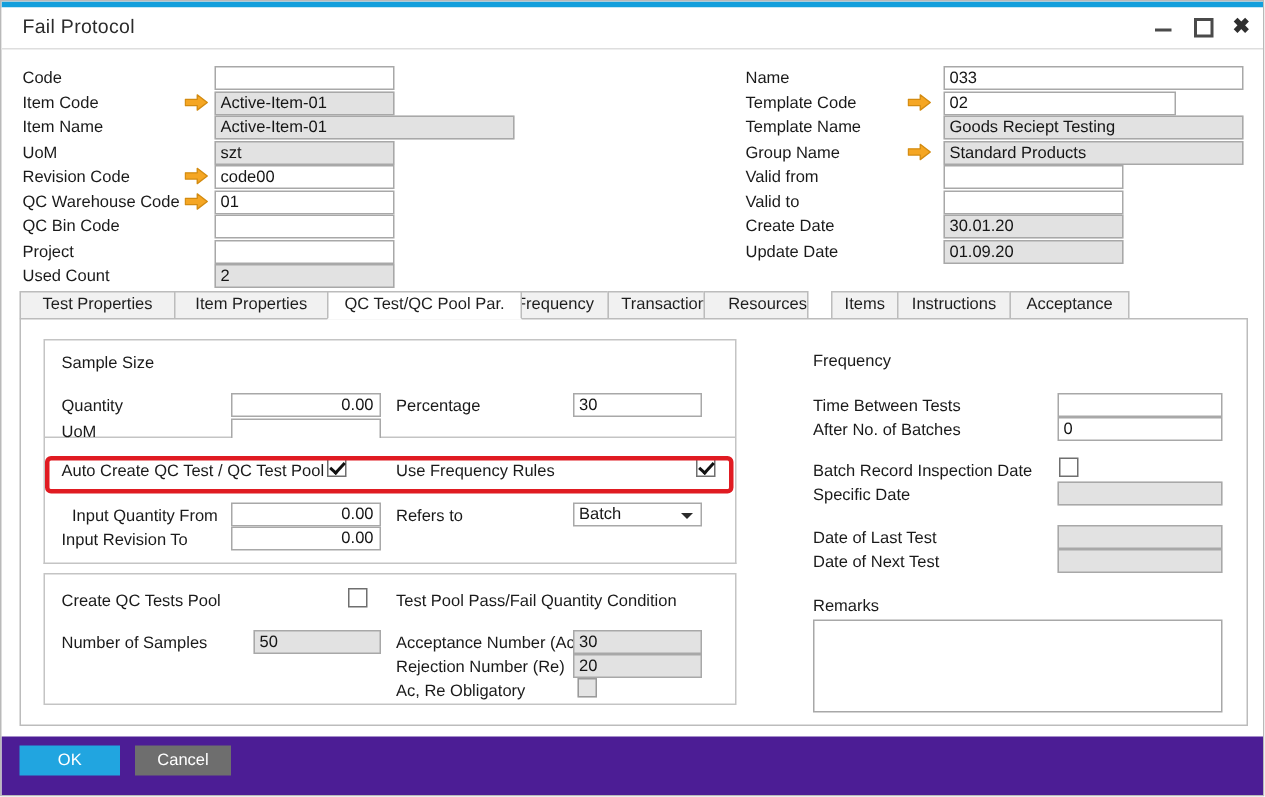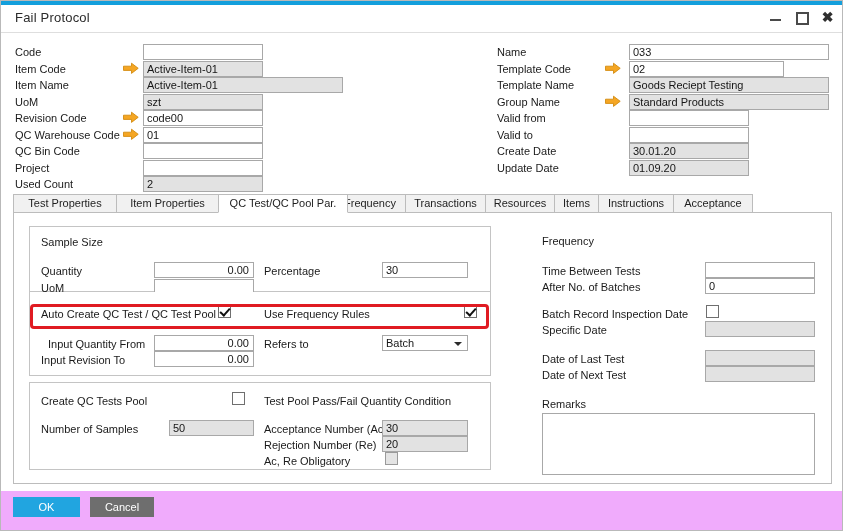--- a/index.html
+++ b/index.html
@@ -238,21 +238,21 @@
     padding: 2px;
   }
 
   
   .footer {
     position: absolute;
     left: 0;
     top: 490px;
     width: 843px;
     height: 41px;
-    background: #f0abfc;
+    background: #4c1d95;
   }
   .btn {
     position: absolute;
     top: 6px;
     height: 20px;
     border: none;
     font-family: "Liberation Sans", sans-serif;
     font-size: 11px;
     color: #ffffff;
     cursor: default;
@@ -342,21 +342,21 @@
         <input class="inp ro" readonly="readonly" value="01.09.20" style="position: absolute; left: 628px; top: 126.5px; width: 120px;">
       </div>
   </div>
 
   <div class="tabstrip" id="tabstrip">
       <div class="tab" style="left: 0px; width: 104px;">Test Properties</div>
       <div class="tab" style="left: 103px; width: 103px;">Item Properties</div>
       <div class="tab active" style="left: 205px; width: 130px;">QC Test/QC Pool Par.</div>
       <div class="tab" style="left: 321px; width: 72px;">Frequency</div>
       <div class="tab" style="left: 392px; width: 81px;">Transactions</div>
-      <div class="tab" style="left: 472px; width: 70px;">Resources</div>
+      <div class="tab" style="left: 456px; width: 70px; text-align: right;">Resources</div>
       <div class="tab" style="left: 541px; width: 45px;">Items</div>
       <div class="tab" style="left: 585px; width: 76px;">Instructions</div>
       <div class="tab" style="left: 660px; width: 80px;">Acceptance</div>
     </div>
 
   <div class="panel">
 
     <div class="group" style="left:15px; top:13px; width:462px; height:66px;">
       <div class="group-title" style="left:11px; top:9px;">Sample Size</div>
 

